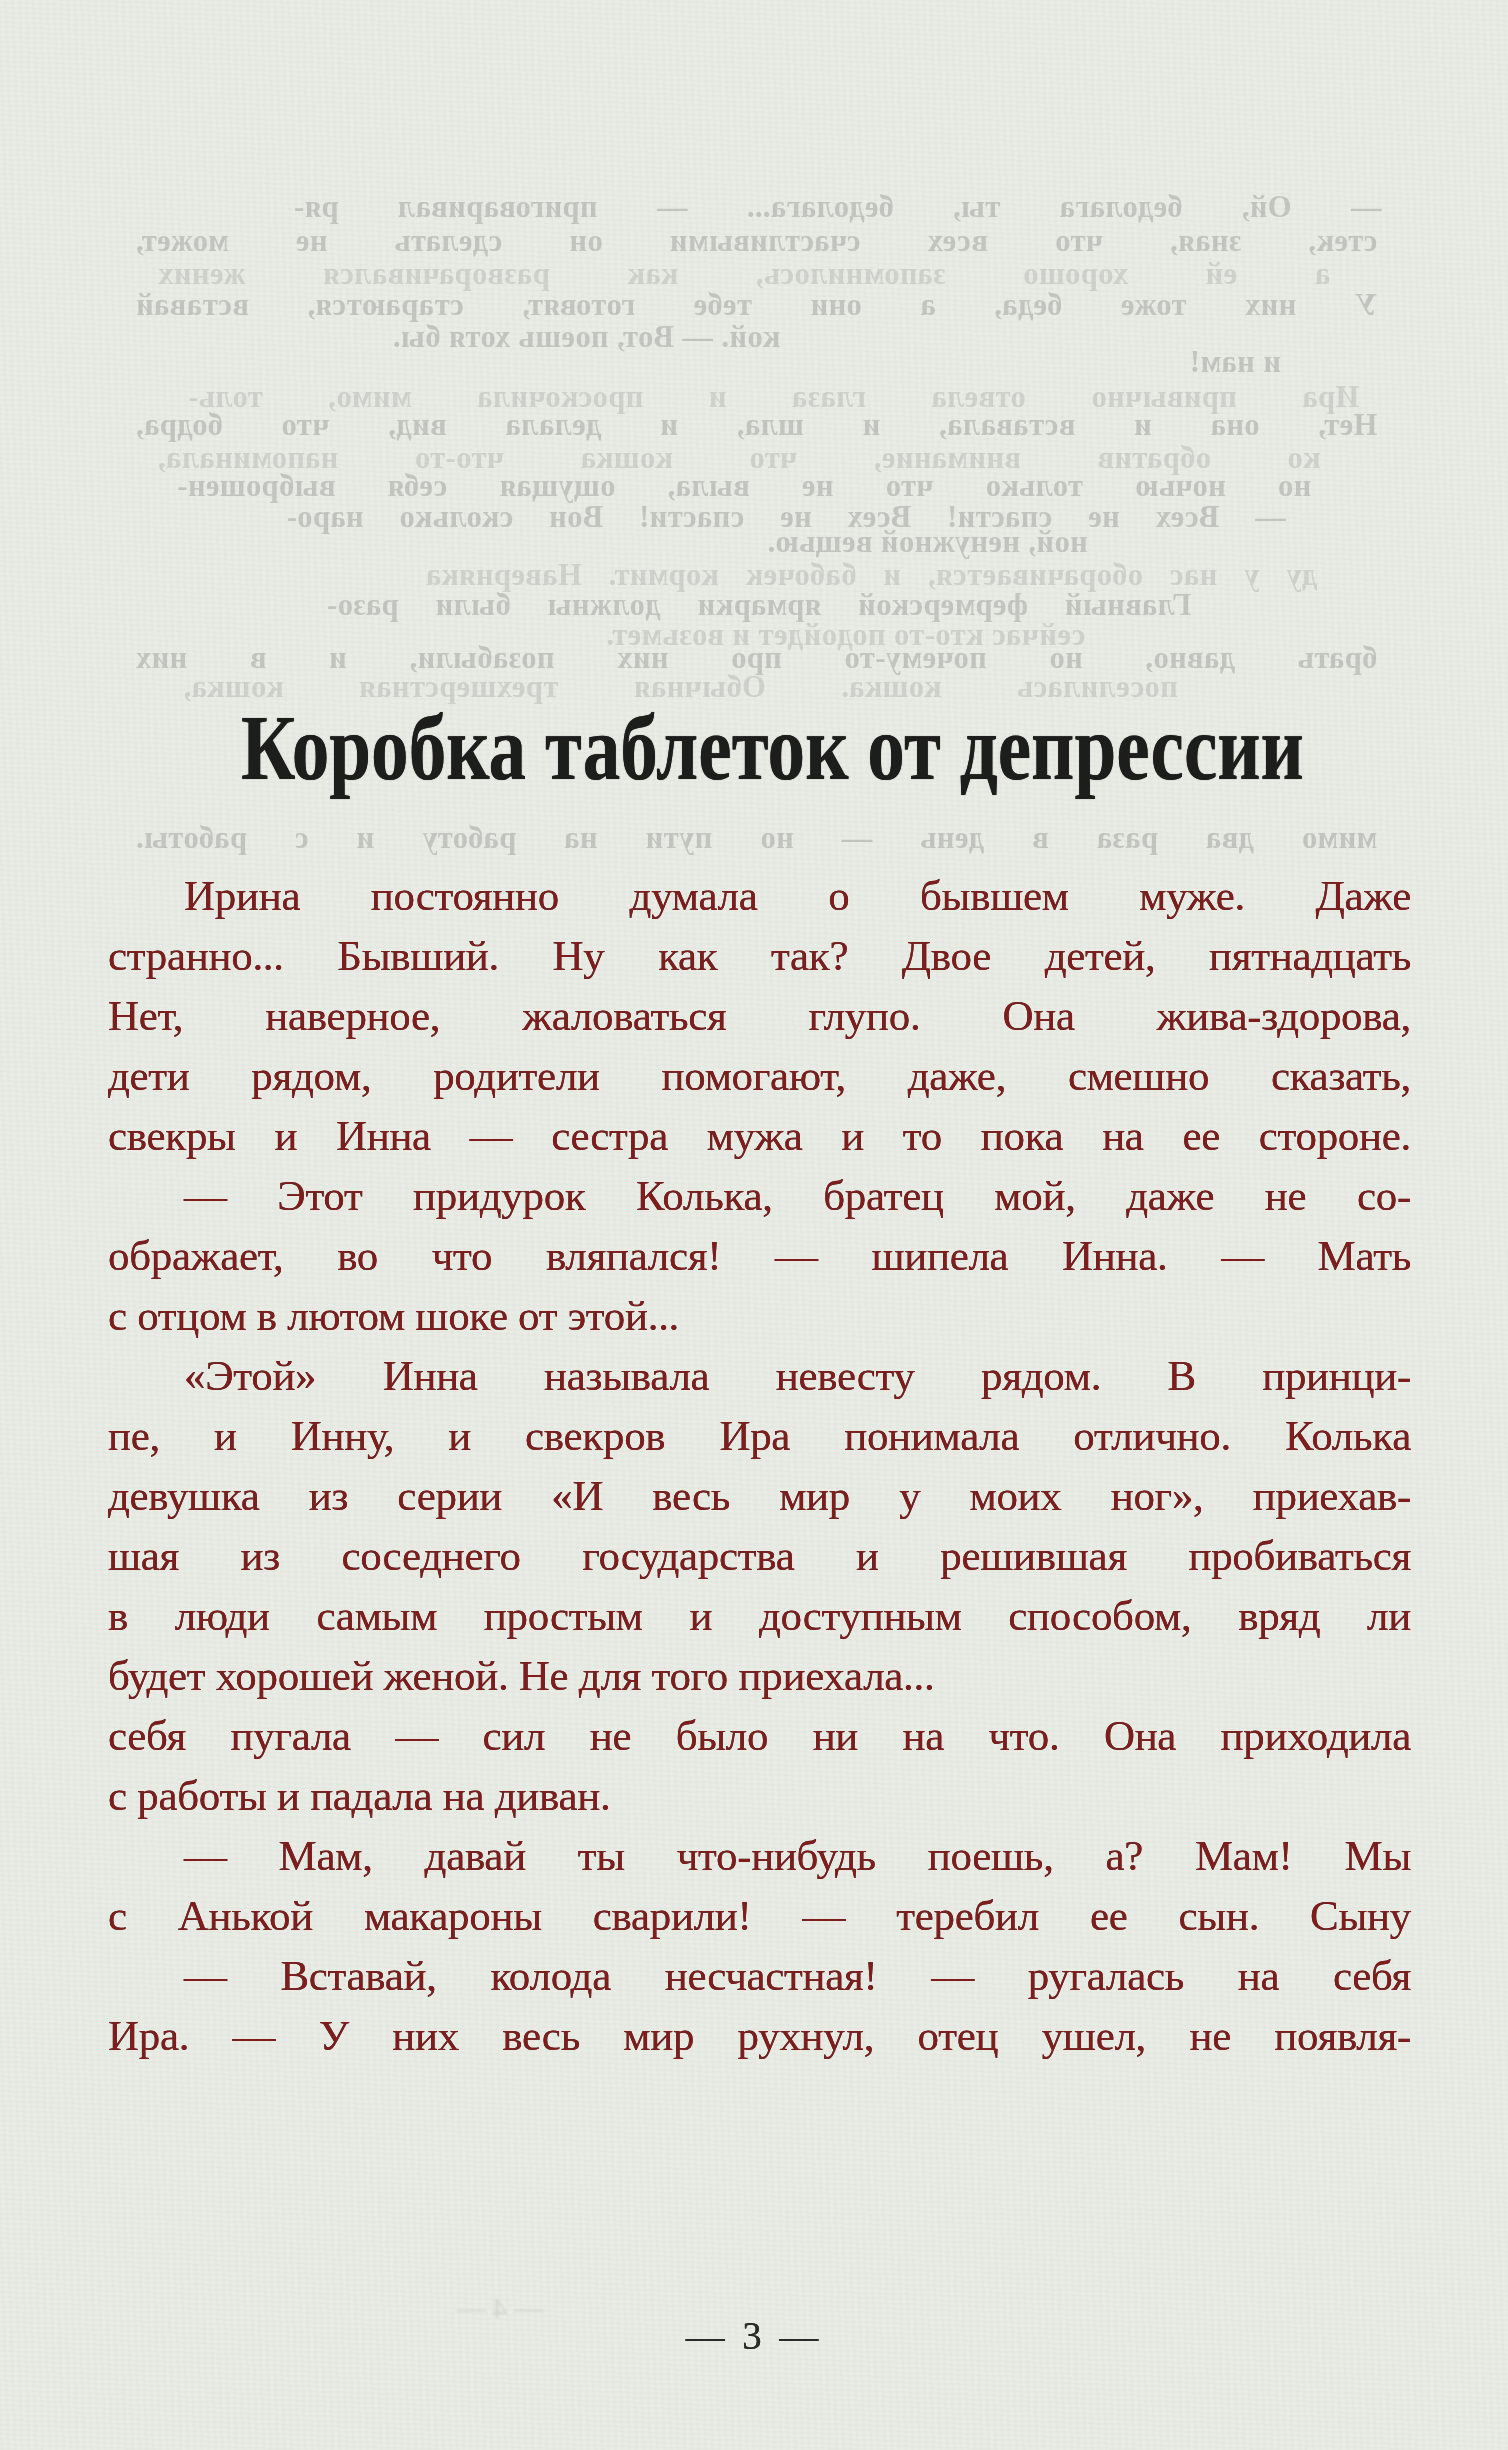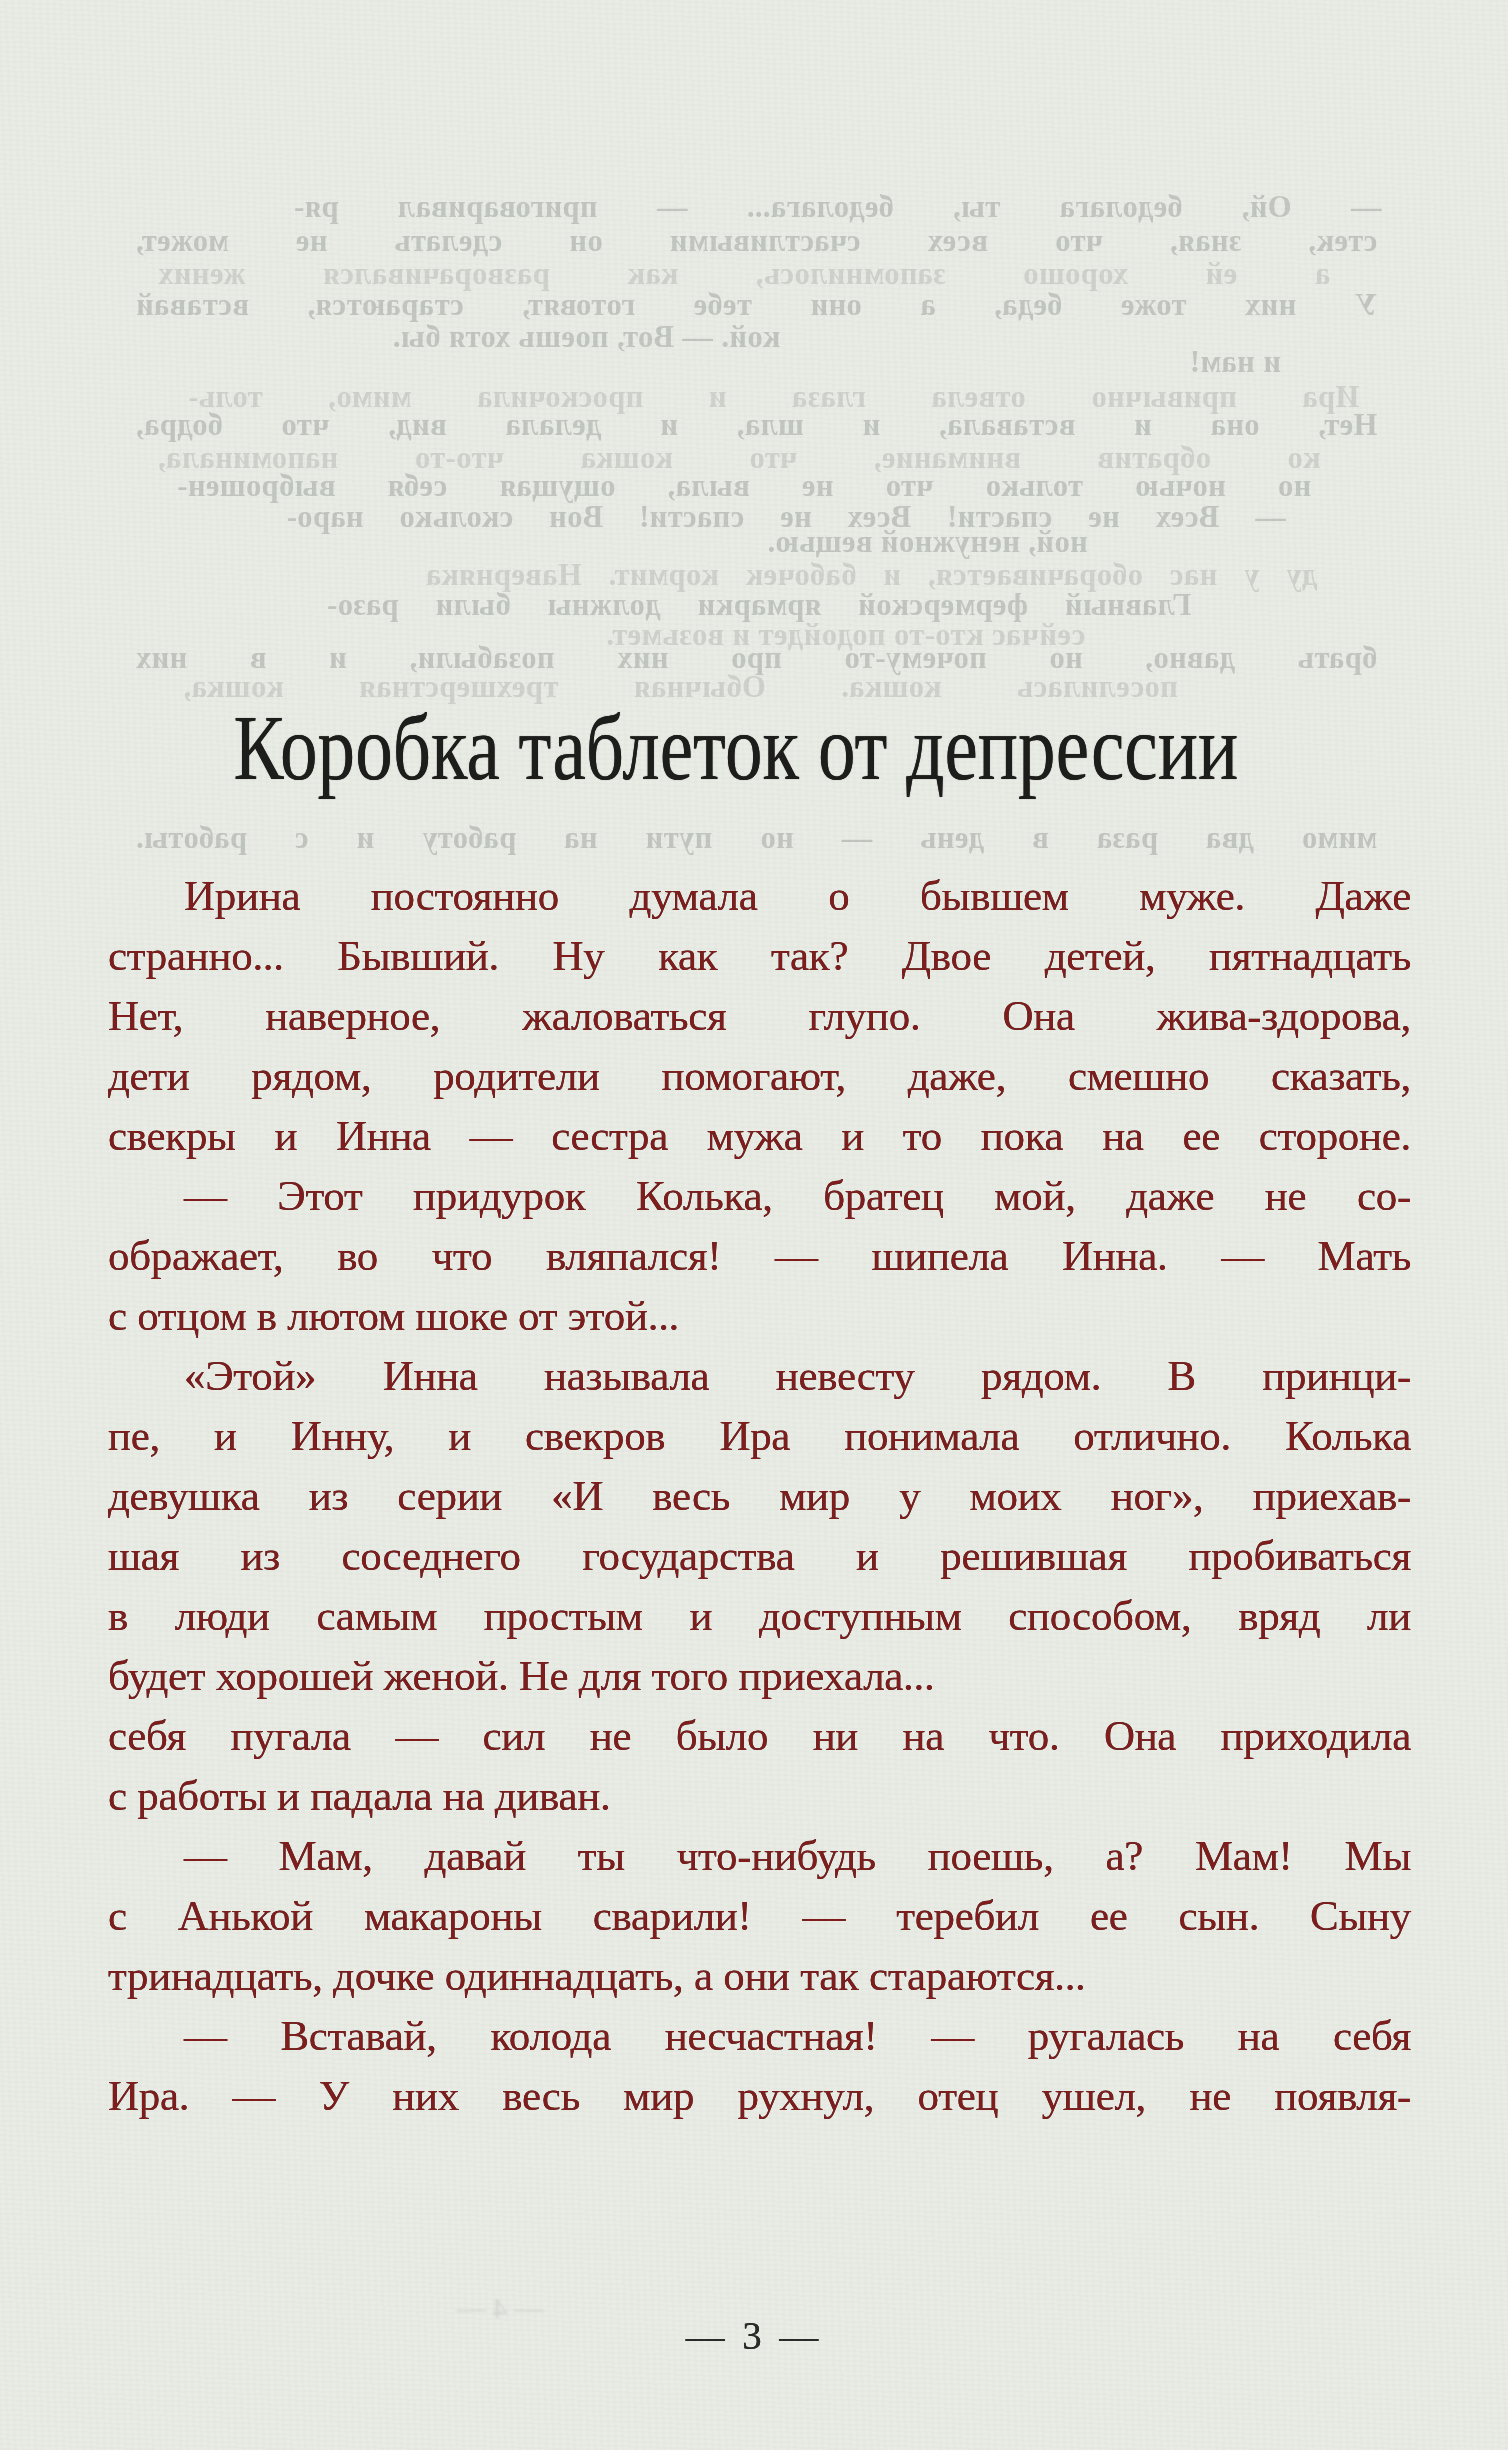--- a/index.html
+++ b/index.html
@@ -33,21 +33,21 @@
     filter:blur(0.7px);
     text-align:justify;text-align-last:justify;
     letter-spacing:0.5px;
   }
   .ghost-line.loose{text-align:left;text-align-last:left;}
   .ghost-line.right{text-align:right;text-align-last:right;}
   .ghost-line.faint{color:rgba(104,112,106,0.20);}
   .chapter-title{
     position:absolute;left:108px;right:97px;top:692px;
     margin:0;
-    font-size:94px;line-height:110px;font-weight:400;
+    font-size:94px;line-height:110px;font-weight:700;
     color:#1d1d1b;
     text-shadow:0 0 0.8px #1d1d1b;
     white-space:nowrap;
   }
   .chapter-title .squeeze{
     display:inline-block;
     transform:scaleX(0.80);
     transform-origin:50% 50%;
   }
   .body-text{
@@ -119,21 +119,20 @@
     <div class="body-line indent">«Этой» Инна называла невесту рядом. В принци-</div>
     <div class="body-line">пе, и Инну, и свекров Ира понимала отлично. Колька</div>
     <div class="body-line">девушка из серии «И весь мир у моих ног», приехав-</div>
     <div class="body-line">шая из соседнего государства и решившая пробиваться</div>
     <div class="body-line">в люди самым простым и доступным способом, вряд ли</div>
     <div class="body-line para-end">будет хорошей женой. Не для того приехала...</div>
     <div class="body-line">себя пугала — сил не было ни на что. Она приходила</div>
     <div class="body-line para-end">с работы и падала на диван.</div>
     <div class="body-line indent">— Мам, давай ты что-нибудь поешь, а? Мам! Мы</div>
     <div class="body-line">с Анькой макароны сварили! — теребил ее сын. Сыну</div>
-    <div class="body-line para-end">тринадцать, дочке одиннадцать, а они так стараются...</div>
     <div class="body-line indent">— Вставай, колода несчастная! — ругалась на себя</div>
     <div class="body-line">Ира. — У них весь мир рухнул, отец ушел, не появля-</div>
   </div>
 
   <div class="page-number">— 3 —</div>
 
 </div>
 
 
 </body></html>

